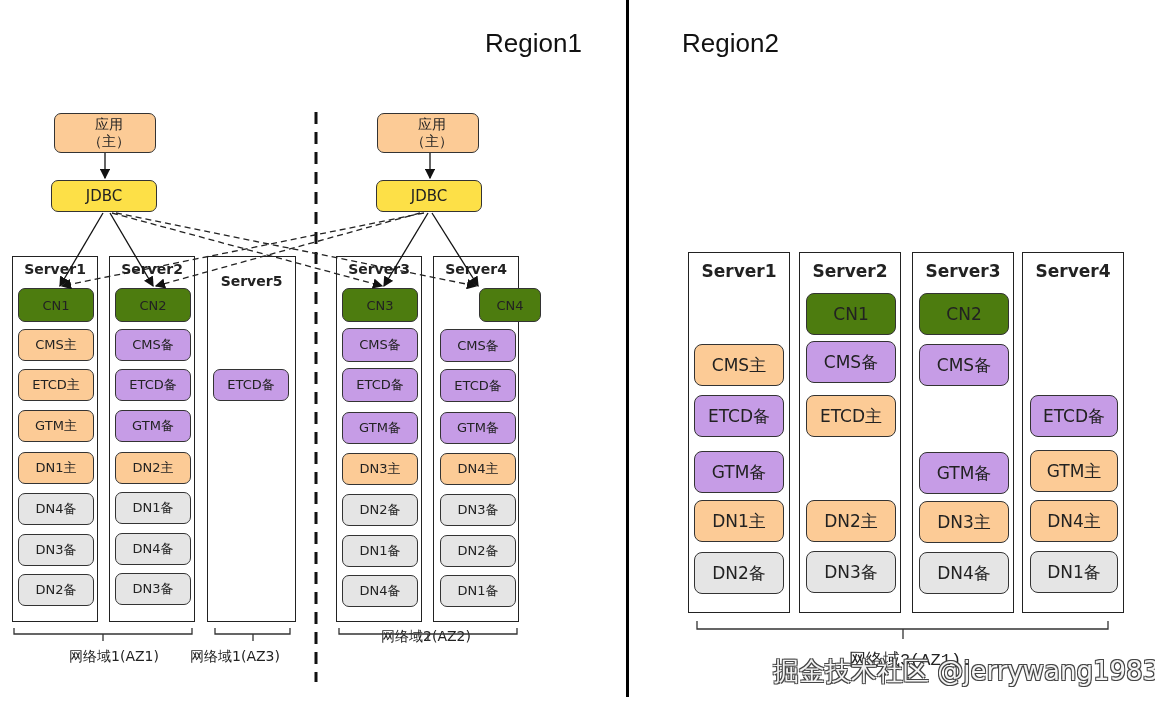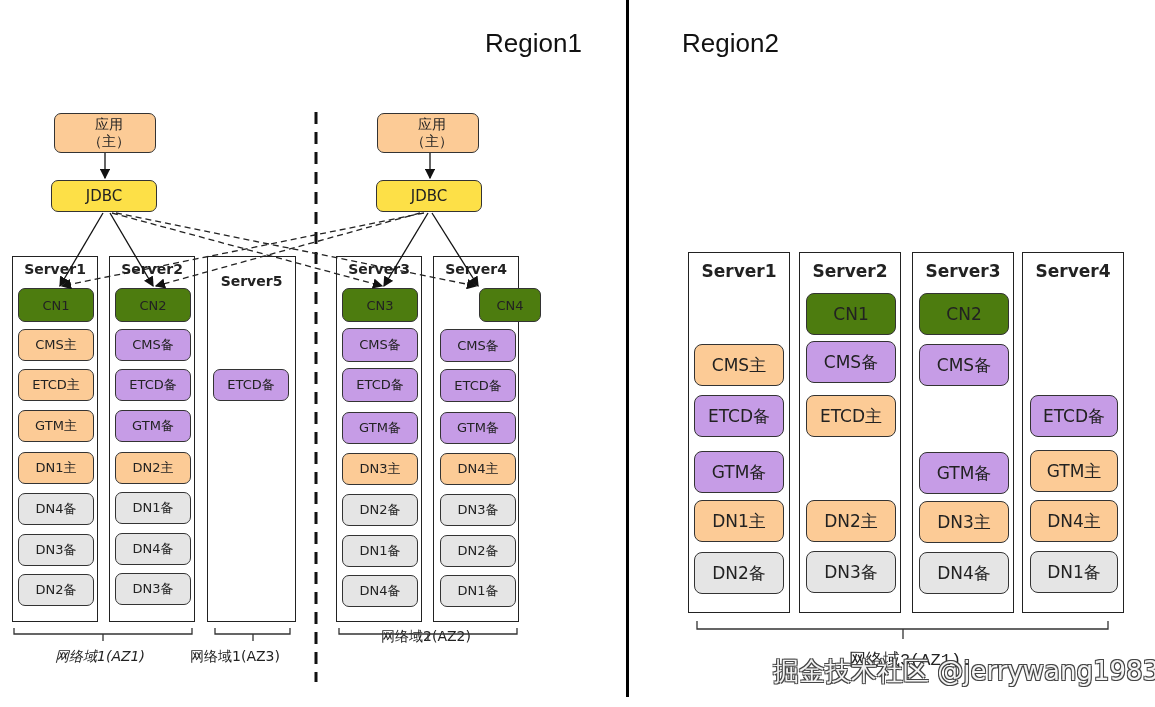--- a/index.html
+++ b/index.html
@@ -91,21 +91,21 @@
 
 <div class="node cn" style="left:439px;top:288px;width:62px;height:34px;margin-left:40px;">CN4</div>
 <div class="node standby" style="left:440px;top:329px;width:76px;height:33px;">CMS备</div>
 <div class="node standby" style="left:440px;top:369px;width:76px;height:33px;">ETCD备</div>
 <div class="node standby" style="left:440px;top:412px;width:76px;height:32px;">GTM备</div>
 <div class="node master" style="left:440px;top:453px;width:76px;height:32px;">DN4主</div>
 <div class="node dn-standby" style="left:440px;top:494px;width:76px;height:32px;">DN3备</div>
 <div class="node dn-standby" style="left:440px;top:535px;width:76px;height:32px;">DN2备</div>
 <div class="node dn-standby" style="left:440px;top:575px;width:76px;height:32px;">DN1备</div>
 
-<div class="az-label" style="left:30px;top:648px;width:140px;font-style:italic;">网络域1(AZ1)</div>
+<div class="az-label" style="left:44px;top:648px;width:140px;">网络域1(AZ1)</div>
 <div class="az-label" style="left:170px;top:648px;width:130px;">网络域1(AZ3)</div>
 <div class="az-label" style="left:356px;top:628px;width:140px;">网络域2(AZ2)</div>
 
 <div class="server" style="left:688px;top:252px;width:102px;height:361px;">
   <div class="server-label big" style="top:8px;">Server1</div>
 </div>
 <div class="server" style="left:799px;top:252px;width:102px;height:361px;">
   <div class="server-label big" style="top:8px;">Server2</div>
 </div>
 <div class="server" style="left:912px;top:252px;width:102px;height:361px;">

